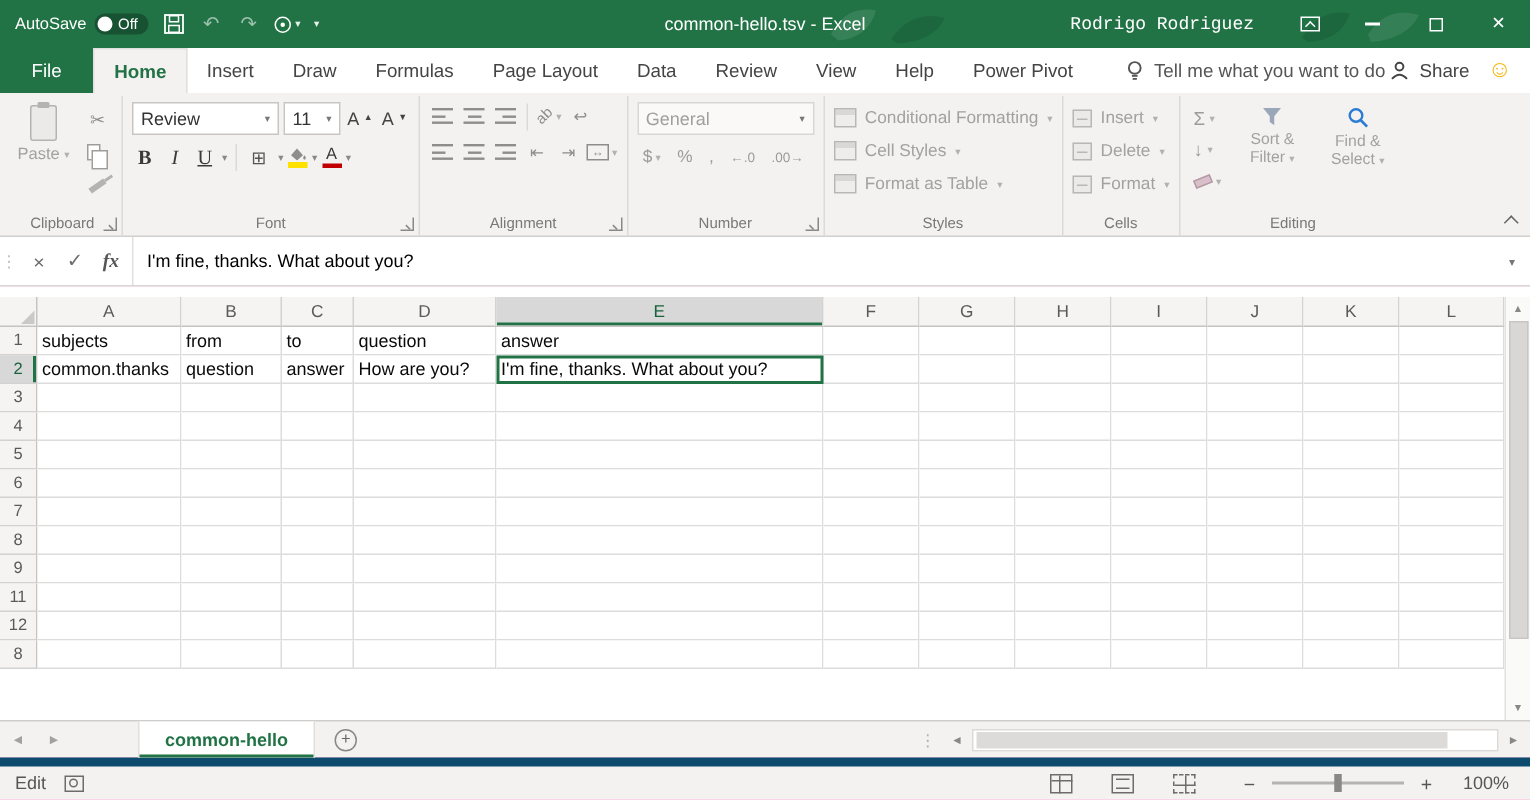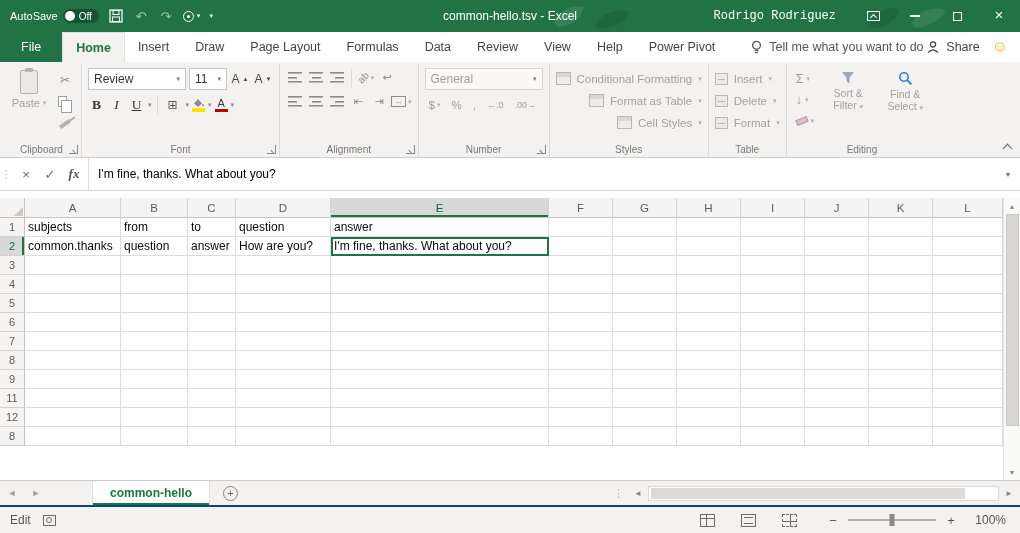--- a/index.html
+++ b/index.html
@@ -143,21 +143,21 @@
 .stab:after{content:"";position:absolute;left:0;right:0;bottom:0;height:2px;background:#217346;}
 .addsheet{margin-left:13px;display:flex;align-items:center;}
 .addcirc{width:15px;height:15px;border:1px solid #8a8886;border-radius:50%;display:flex;align-items:center;justify-content:center;font-size:11px;color:#666;line-height:1;}
 .sdots{margin-left:auto;display:flex;align-items:center;color:#b3b1af;font-size:11px;padding:0 6px;}
 .hscroll{width:390px;display:flex;align-items:center;gap:2px;padding-right:3px;}
 .harrow{width:16px;text-align:center;color:#8a8886;font-size:8px;}
 .htrack{flex:1;height:15px;background:#fff;border:1px solid #dcdad8;position:relative;}
 .hthumb{position:absolute;left:2px;top:1px;bottom:1px;width:90%;background:#dddbd9;}
 
 
-.statusbar{flex:0 0 28px;background:#f3f2f1;border-top:2px solid #0c4a6e;display:flex;align-items:center;padding:0 14px 0 10px;color:#555;font-size:12px;}
+.statusbar{flex:0 0 28px;background:#f3f2f1;border-top:6px solid #0c4a6e;display:flex;align-items:center;padding:0 14px 0 10px;color:#555;font-size:12px;}
 .macro{width:13px;height:11px;border:1px solid #6e6c6a;position:relative;margin-left:12px;display:inline-block;}
 .macro:after{content:"";position:absolute;left:2px;bottom:1.5px;width:4px;height:4px;border:1px solid #6e6c6a;border-radius:50%;}
 .views{margin-left:auto;display:flex;gap:26px;margin-right:30px;align-items:center;}
 .view-ic{width:15px;height:13px;border:1px solid #6e6c6a;display:inline-block;}
 .v-normal{background:linear-gradient(#6e6c6a,#6e6c6a) 0 3px/15px 1px no-repeat,linear-gradient(#6e6c6a,#6e6c6a) 5px 0/1px 13px no-repeat;}
 .v-layout{background:linear-gradient(#6e6c6a,#6e6c6a) 2px 2px/9px 1px no-repeat,linear-gradient(#6e6c6a,#6e6c6a) 2px 8px/9px 1px no-repeat;}
 .v-break{border-style:dashed;background:linear-gradient(#6e6c6a,#6e6c6a) 7px 0/1px 13px no-repeat,linear-gradient(#6e6c6a,#6e6c6a) 0 6px/15px 1px no-repeat;}
 .zoom{display:flex;align-items:center;gap:9px;}
 .zbtn{font-size:13px;color:#555;width:12px;text-align:center;}
 .ztrack{width:88px;height:2px;background:#b5b3b1;position:relative;}
@@ -216,22 +216,22 @@
       <span class="winbtn">×</span>
     </div>
   </div>
 
   <div class="tabrow">
     <div class="tab-file">File</div>
     <div class="rtabs" id="rtabs">
         <div class="rtab active">Home</div>
         <div class="rtab">Insert</div>
         <div class="rtab">Draw</div>
+        <div class="rtab">Formulas</div>
         <div class="rtab">Page Layout</div>
-        <div class="rtab">Formulas</div>
         <div class="rtab">Data</div>
         <div class="rtab">Review</div>
         <div class="rtab">View</div>
         <div class="rtab">Help</div>
         <div class="rtab">Power Pivot</div>
       </div>
     <div class="tellme">
       <svg width="13" height="14" viewBox="0 0 13 14">
           <circle cx="6.5" cy="5.3" r="3.9" fill="none" stroke="#555" stroke-width="1.3"></circle>
           <rect x="4.6" y="10" width="3.8" height="1.2" fill="#555"></rect>
@@ -382,34 +382,34 @@
           <span class="nbtn">,</span>
           <span class="nbtn small">←.0</span>
           <span class="nbtn small">.00→</span>
         </div>
       </div>
       <span class="glabel">Number</span>
       <span class="launcher"></span>
     </div>
 
     <div class="rgroup">
-      <div class="col" style="gap:1px;align-items:flex-end;">
+      <div class="col" style="gap:1px;">
         <div class="stylerow">
             <span class="st-ic"></span>
             <span>Conditional Formatting</span>
             <span class="car dis">▾</span>
           </div>
         <div class="stylerow">
             <span class="st-ic"></span>
-            <span>Format as Table</span>
+            <span>Cell Styles</span>
             <span class="car dis">▾</span>
           </div>
         <div class="stylerow">
             <span class="st-ic"></span>
-            <span>Cell Styles</span>
+            <span>Format as Table</span>
             <span class="car dis">▾</span>
           </div>
       </div>
       <span class="glabel">Styles</span>
     </div>
 
     <div class="rgroup">
       <div class="col" style="gap:1px;">
         <div class="stylerow">
             <span class="cl-ic"></span>
@@ -420,21 +420,21 @@
             <span class="cl-ic"></span>
             <span>Delete</span>
             <span class="car dis">▾</span>
           </div>
         <div class="stylerow">
             <span class="cl-ic"></span>
             <span>Format</span>
             <span class="car dis">▾</span>
           </div>
       </div>
-      <span class="glabel">Table</span>
+      <span class="glabel">Cells</span>
     </div>
 
     <div class="rgroup" style="border-right:none;">
       <div class="edit-mini">
         <div class="mini">
             <span>Σ</span>
             <span class="car dis">▾</span>
           </div>
         <div class="mini">
             <span>↓</span>

